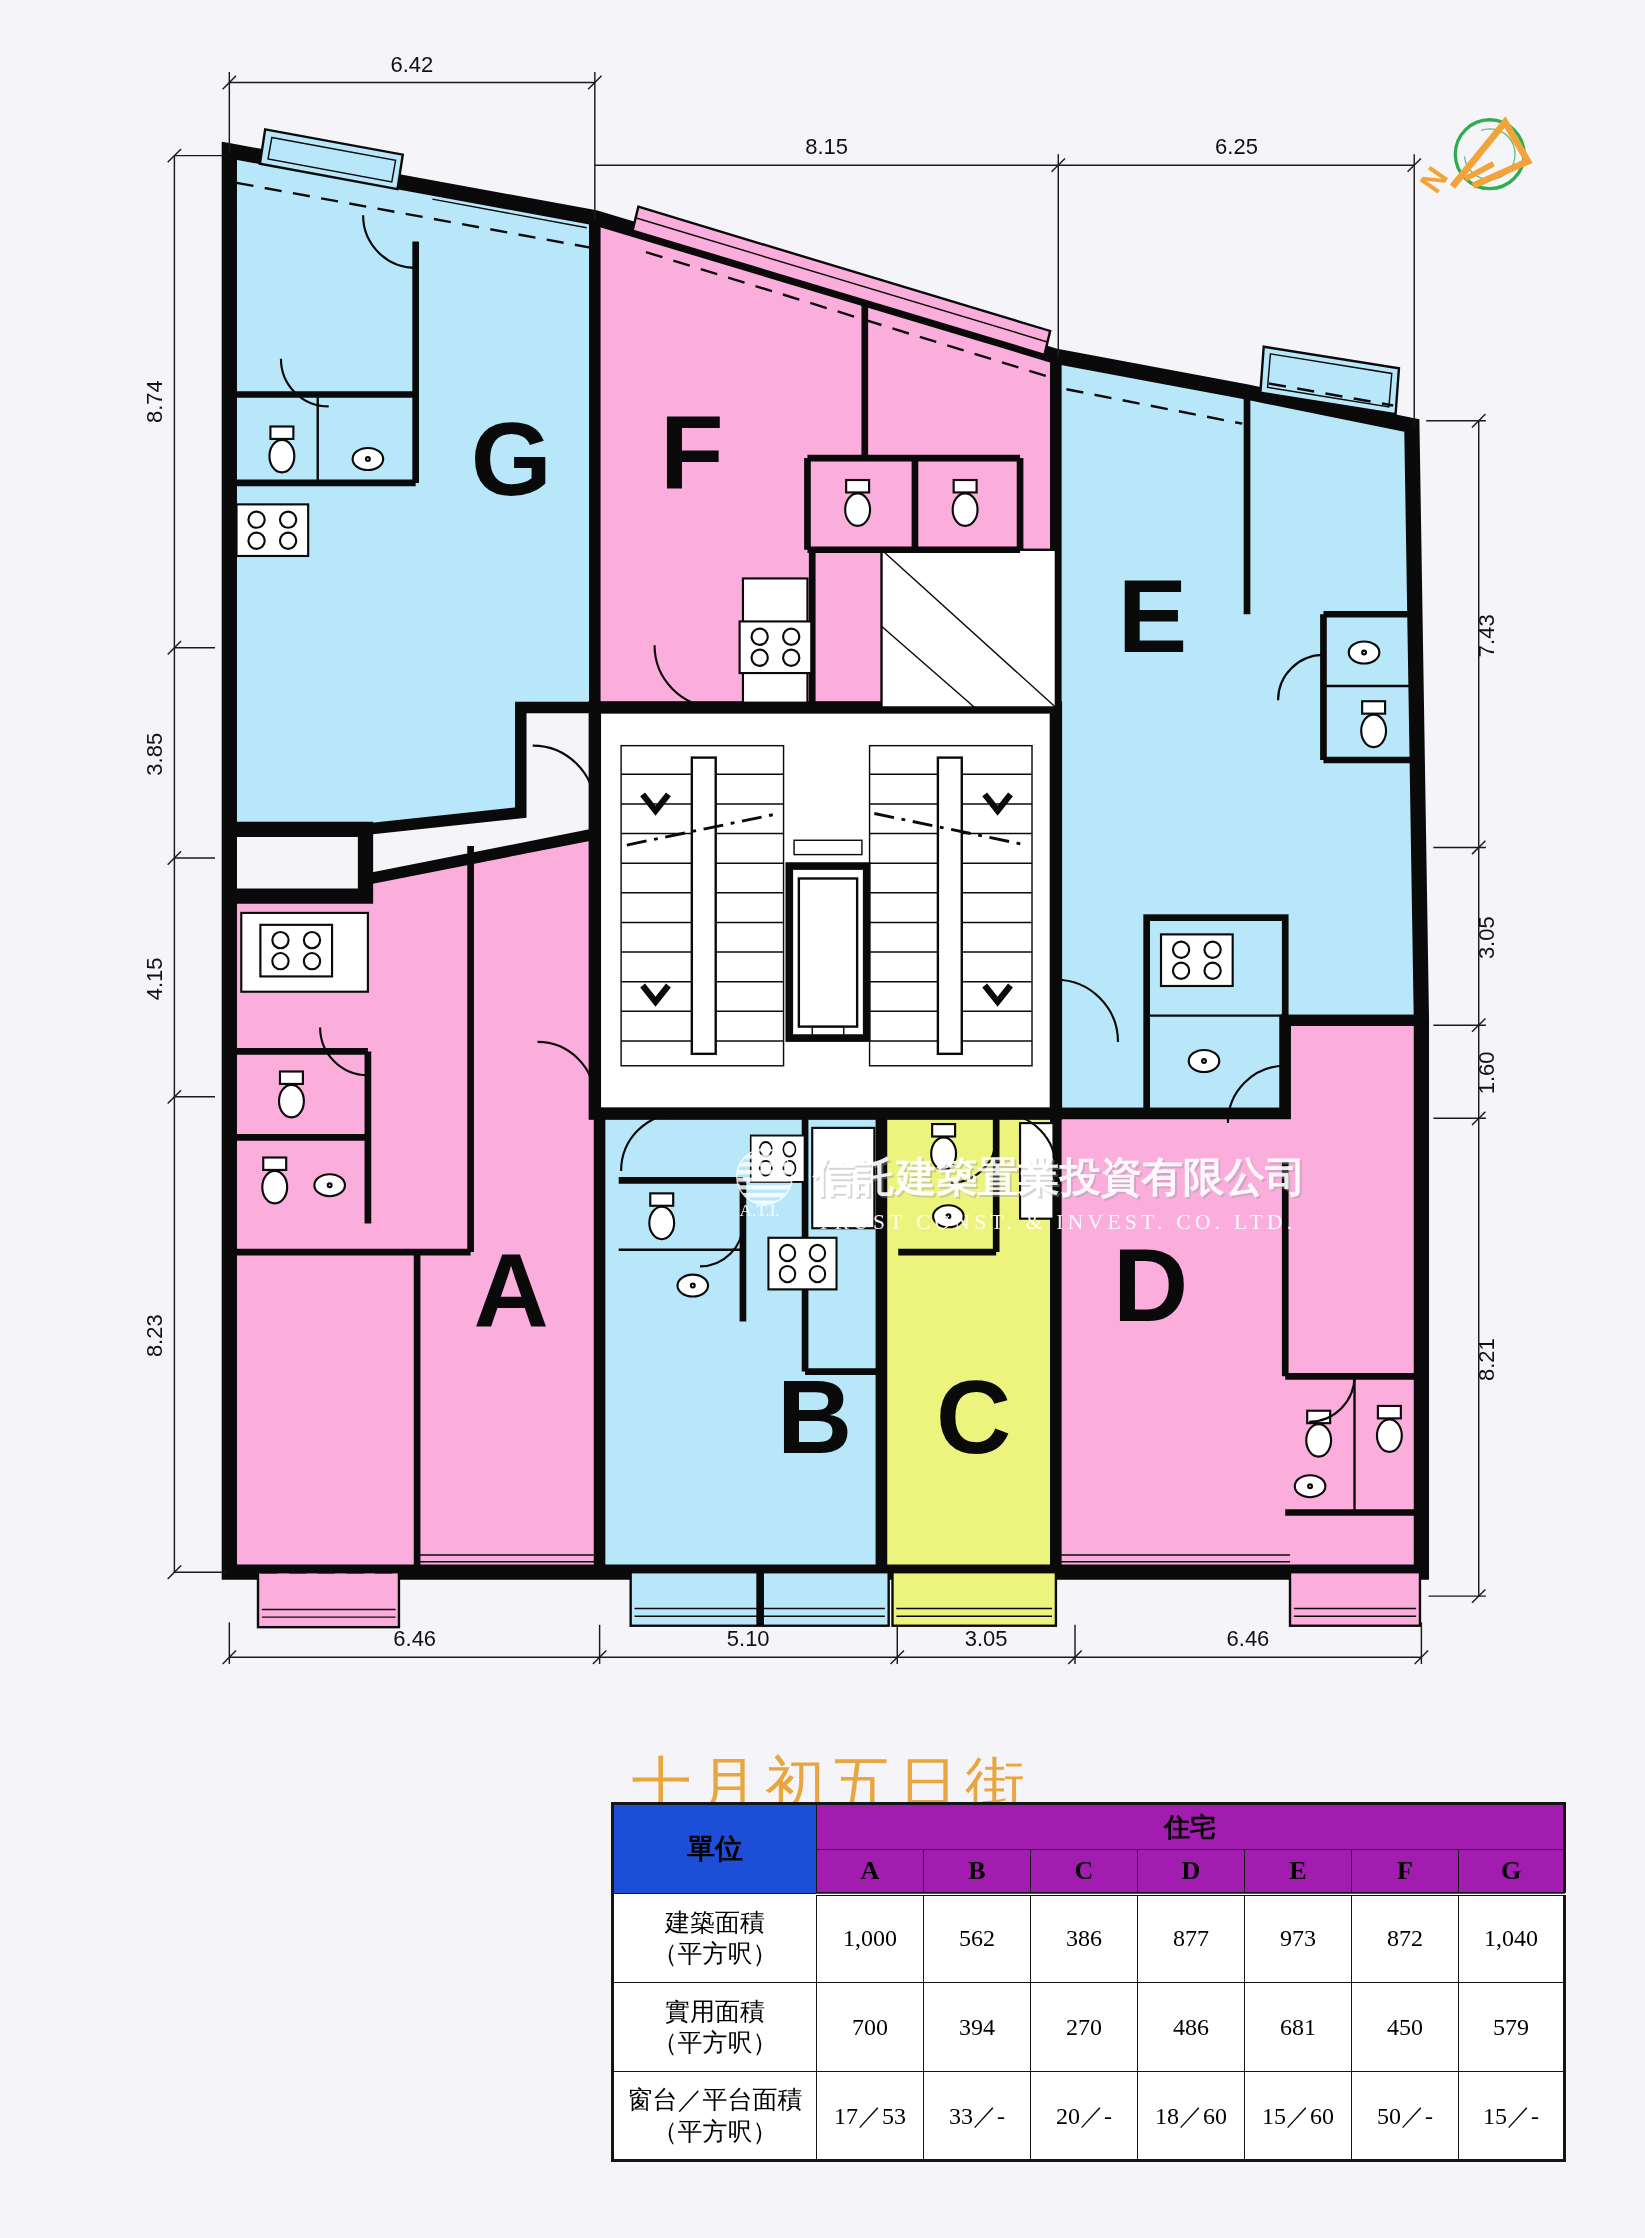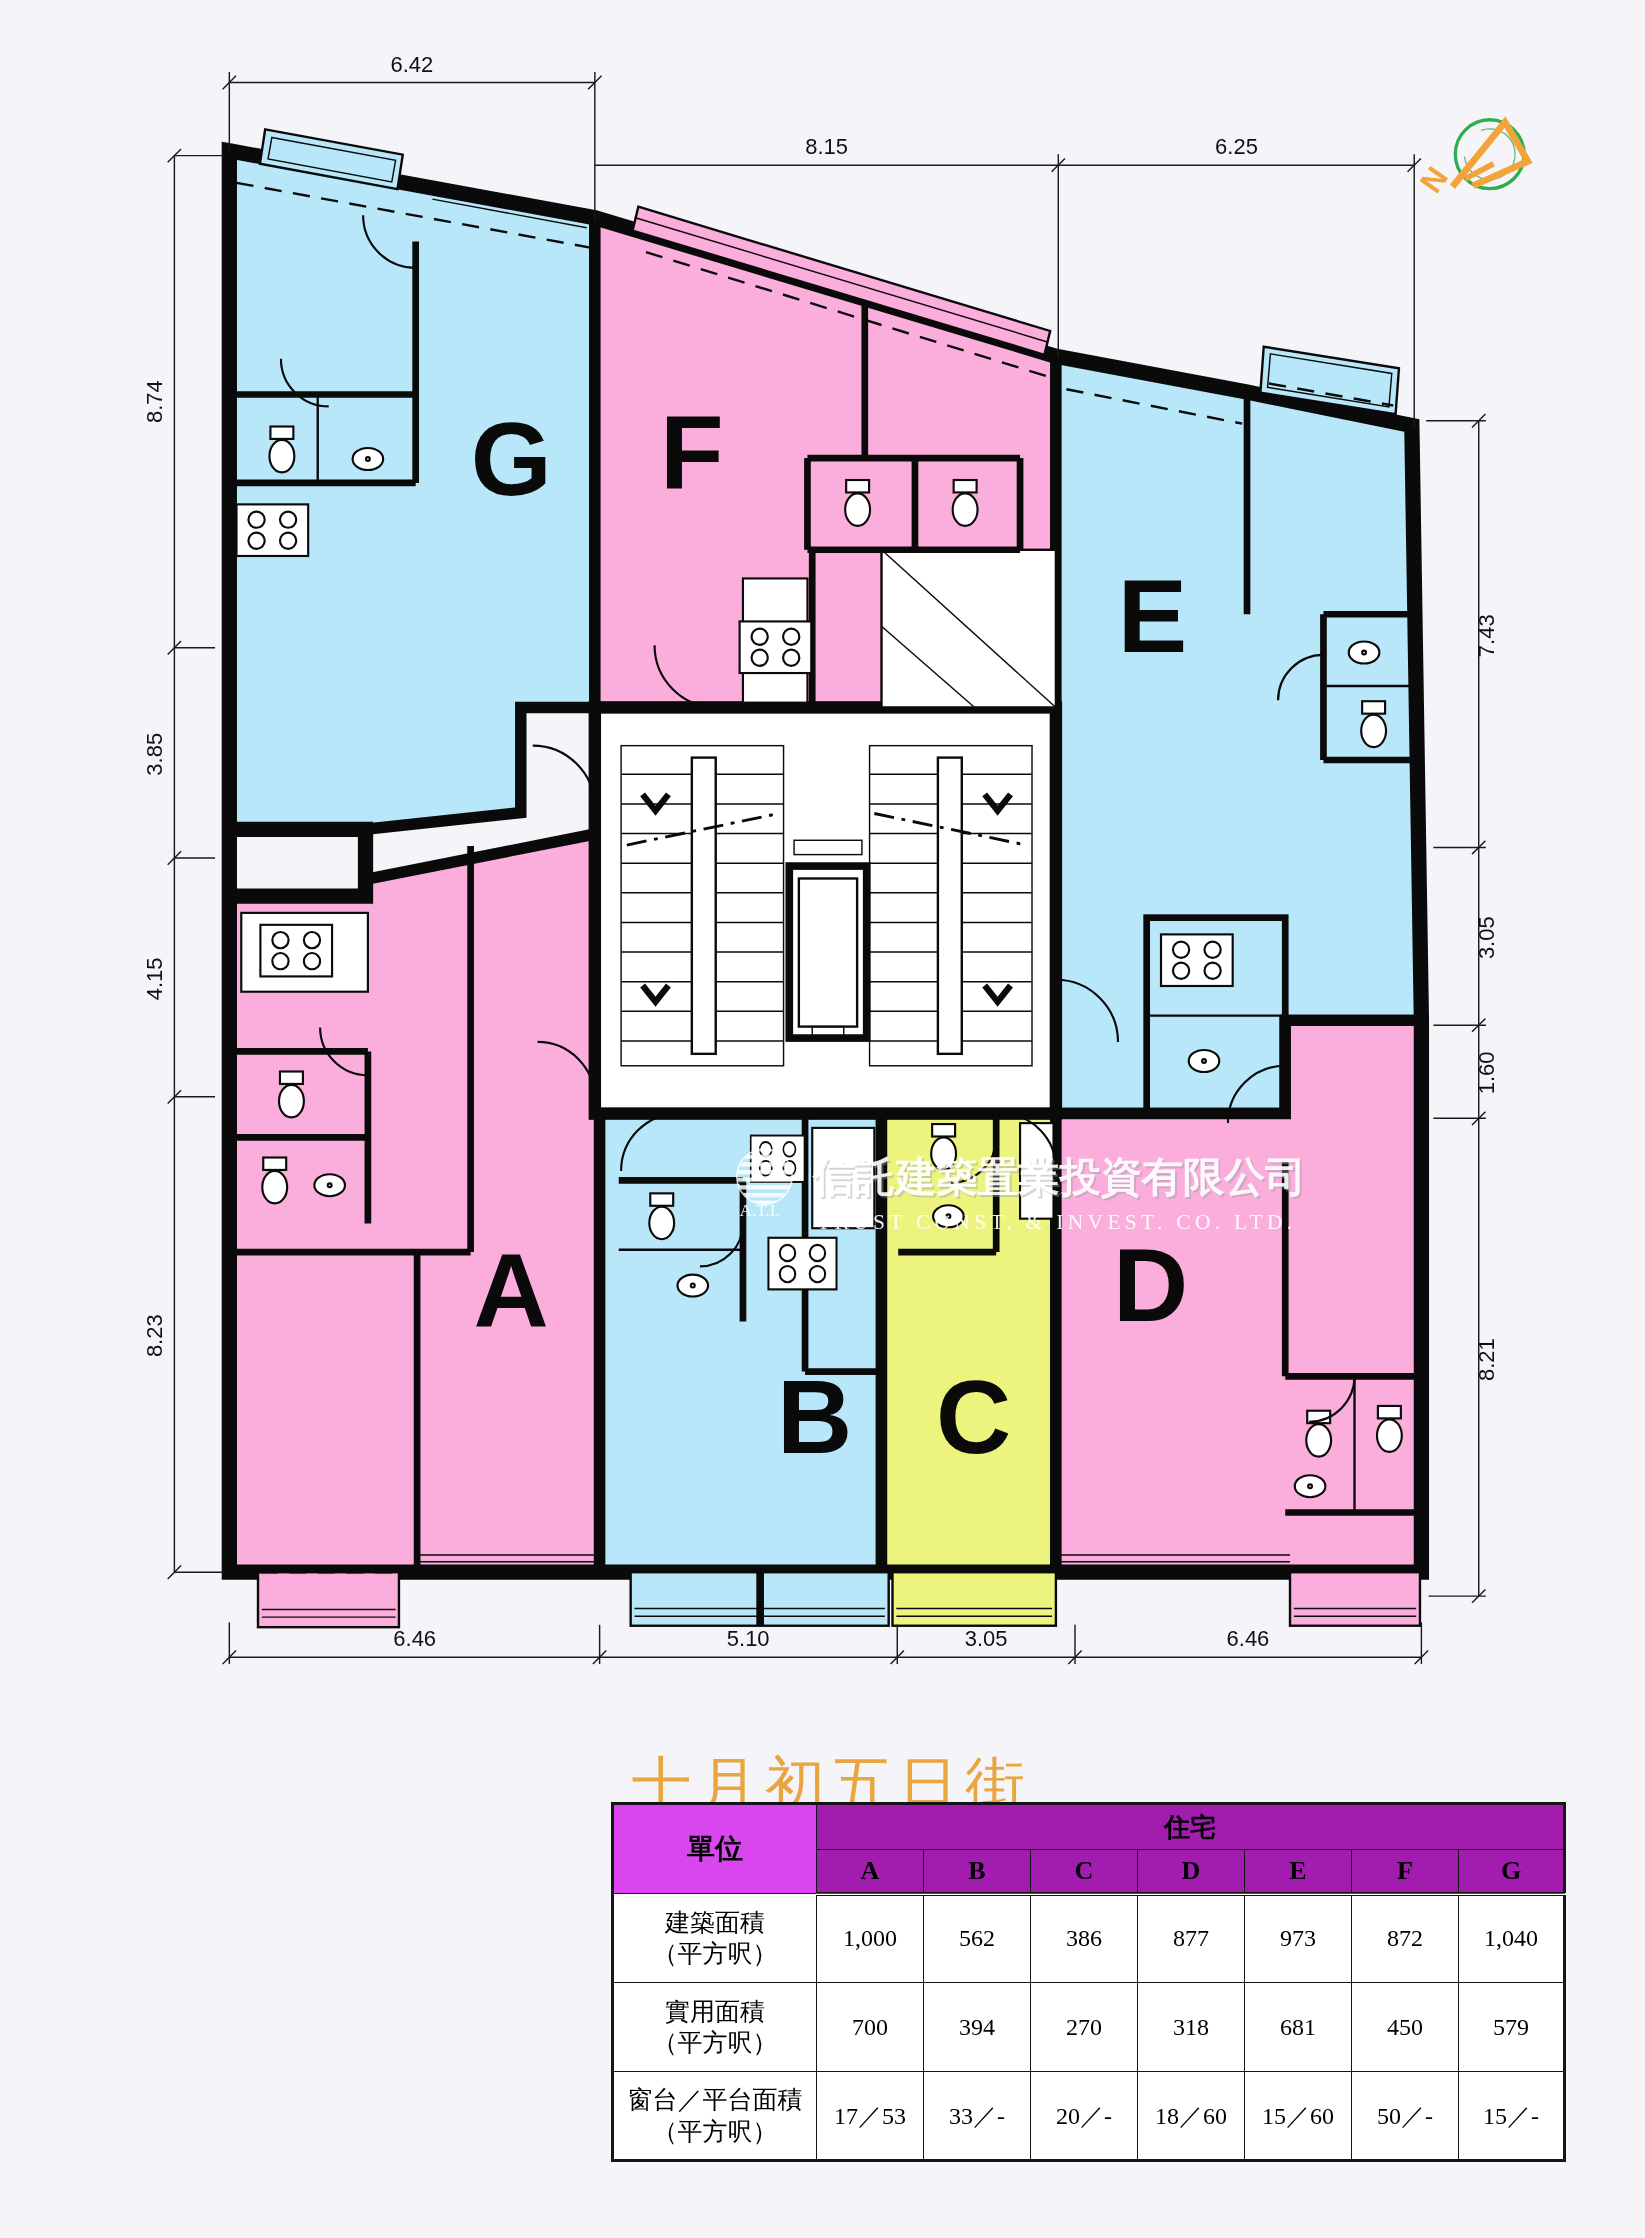--- a/index.html
+++ b/index.html
@@ -29,21 +29,21 @@
   
   .floor{position:absolute;left:178px;top:1925px;font-family:"Liberation Sans",sans-serif;font-weight:700;
          font-size:114px;color:#C9E9FB;text-shadow:4.3px 4.3px 0 rgba(74,92,102,.85);letter-spacing:2.9px;}
   
   table.area{position:absolute;left:611px;top:1802px;width:952px;border-collapse:collapse;table-layout:fixed;
              background:#fff;font-family:"Liberation Serif",serif;color:#000;}
   table.area td{border:1.4px solid #151515;text-align:center;vertical-align:middle;padding:0;}
   table.area .outT{border-top:3.8px solid #151515;} table.area .outB{border-bottom:3.8px solid #151515;}
   table.area .outL{border-left:3.8px solid #151515;} table.area .outR{border-right:3.8px solid #151515;}
   table.area td.hdr{background:#a21caf;font-weight:700;font-size:26px;}
-  table.area td.unitcol{background:#d946ef;font-weight:700;font-size:28px;}
+  table.area td.unitcol{background:#1d4ed8;font-weight:700;font-size:28px;}
   table.area td.dbl{border-bottom:4.8px double #151515;}
   table.area td.rowlab{font-size:25px;line-height:1.25;font-weight:400;}
   table.area td.val{font-size:24px;margin-top:7px;}
   .h1r{height:46px;} .h2r{height:44px;} .dr{height:89px;padding-left:32px;}
 </style>
 </head>
 <body>
 
 <div class="page">
 
@@ -395,21 +395,21 @@
     <td class="val">872</td>
     <td class="val outR">1,040</td>
   </tr>
   <tr class="dr">
     <td class="rowlab outL">
       <span>實用面積</span><br><span>（平方呎）</span>
     </td>
     <td class="val">700</td>
     <td class="val">394</td>
     <td class="val">270</td>
-    <td class="val">318</td>
+    <td class="val">486</td>
     <td class="val">681</td>
     <td class="val">450</td>
     <td class="val outR">579</td>
   </tr>
   <tr class="dr">
     <td class="rowlab outL outB">
       <span>窗台／平台面積</span><br><span>（平方呎）</span>
     </td>
     <td class="val outB">17／53</td>
     <td class="val outB">33／-</td>

